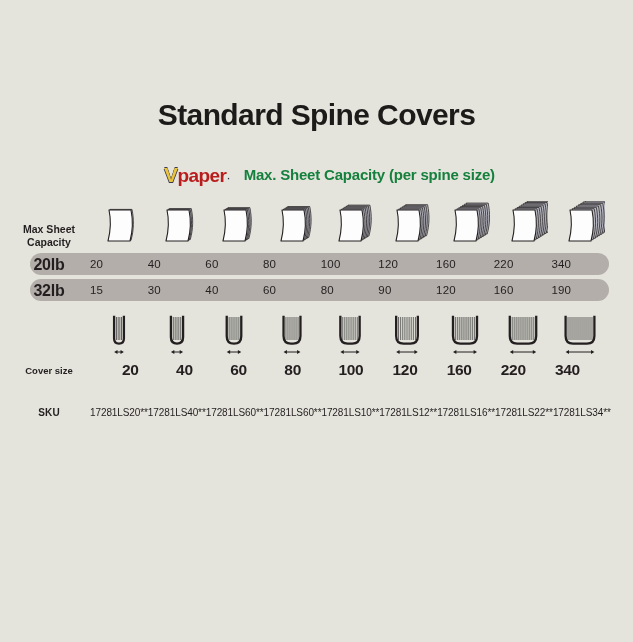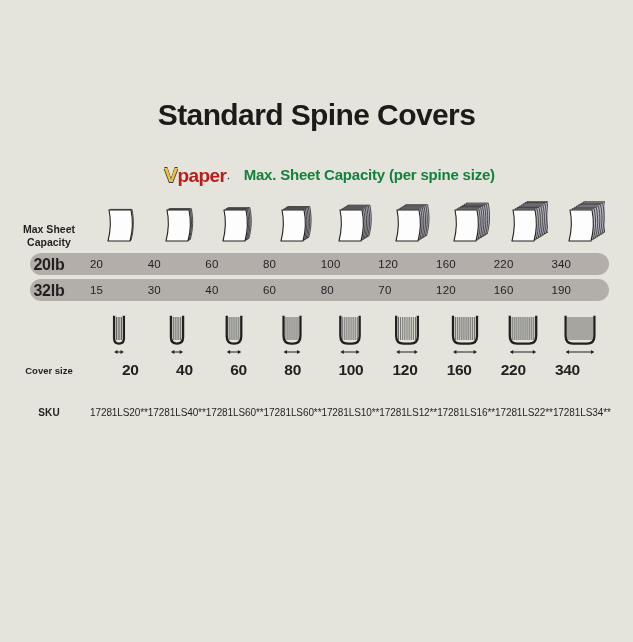--- a/index.html
+++ b/index.html
@@ -442,21 +442,21 @@
 
   <div class="row row-weight">
     <div class="pill"></div>
     <div class="rowlabel">32lb</div>
     <div class="cells" id="cells-32lb">
         <div class="cell">15</div>
         <div class="cell">30</div>
         <div class="cell">40</div>
         <div class="cell">60</div>
         <div class="cell">80</div>
-        <div class="cell">70</div>
+        <div class="cell">90</div>
         <div class="cell">120</div>
         <div class="cell">160</div>
         <div class="cell">190</div>
       </div>
   </div>
 
   <div class="row row-spine">
     <div class="rowlabel"></div>
     <div class="cells" id="spine-cells">
         <div class="cell spine-cell">

